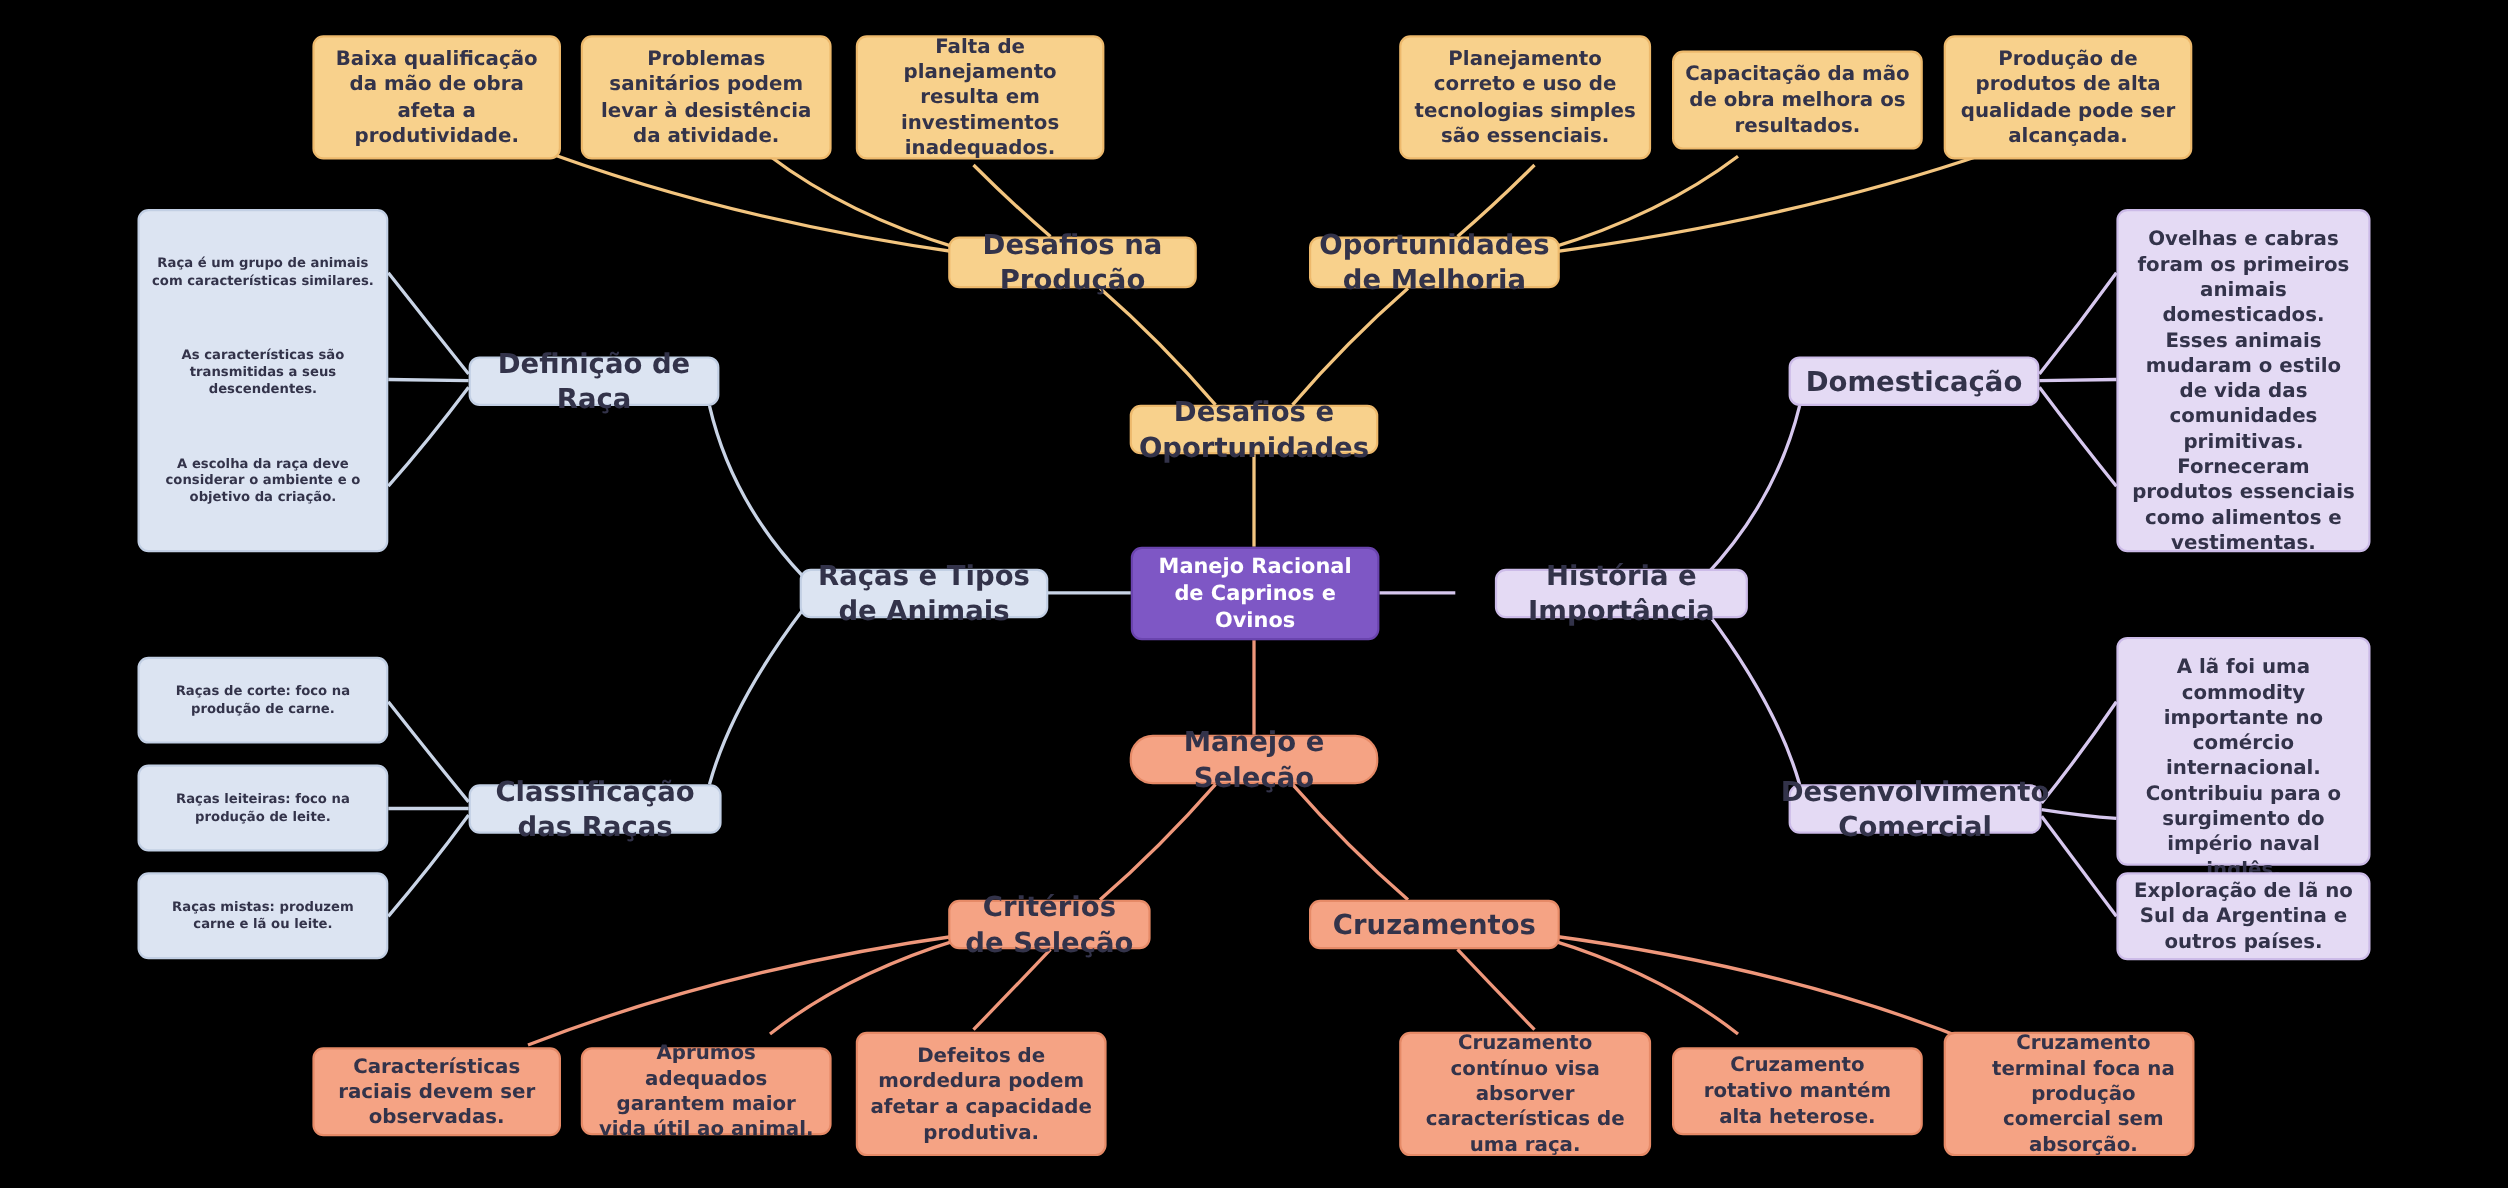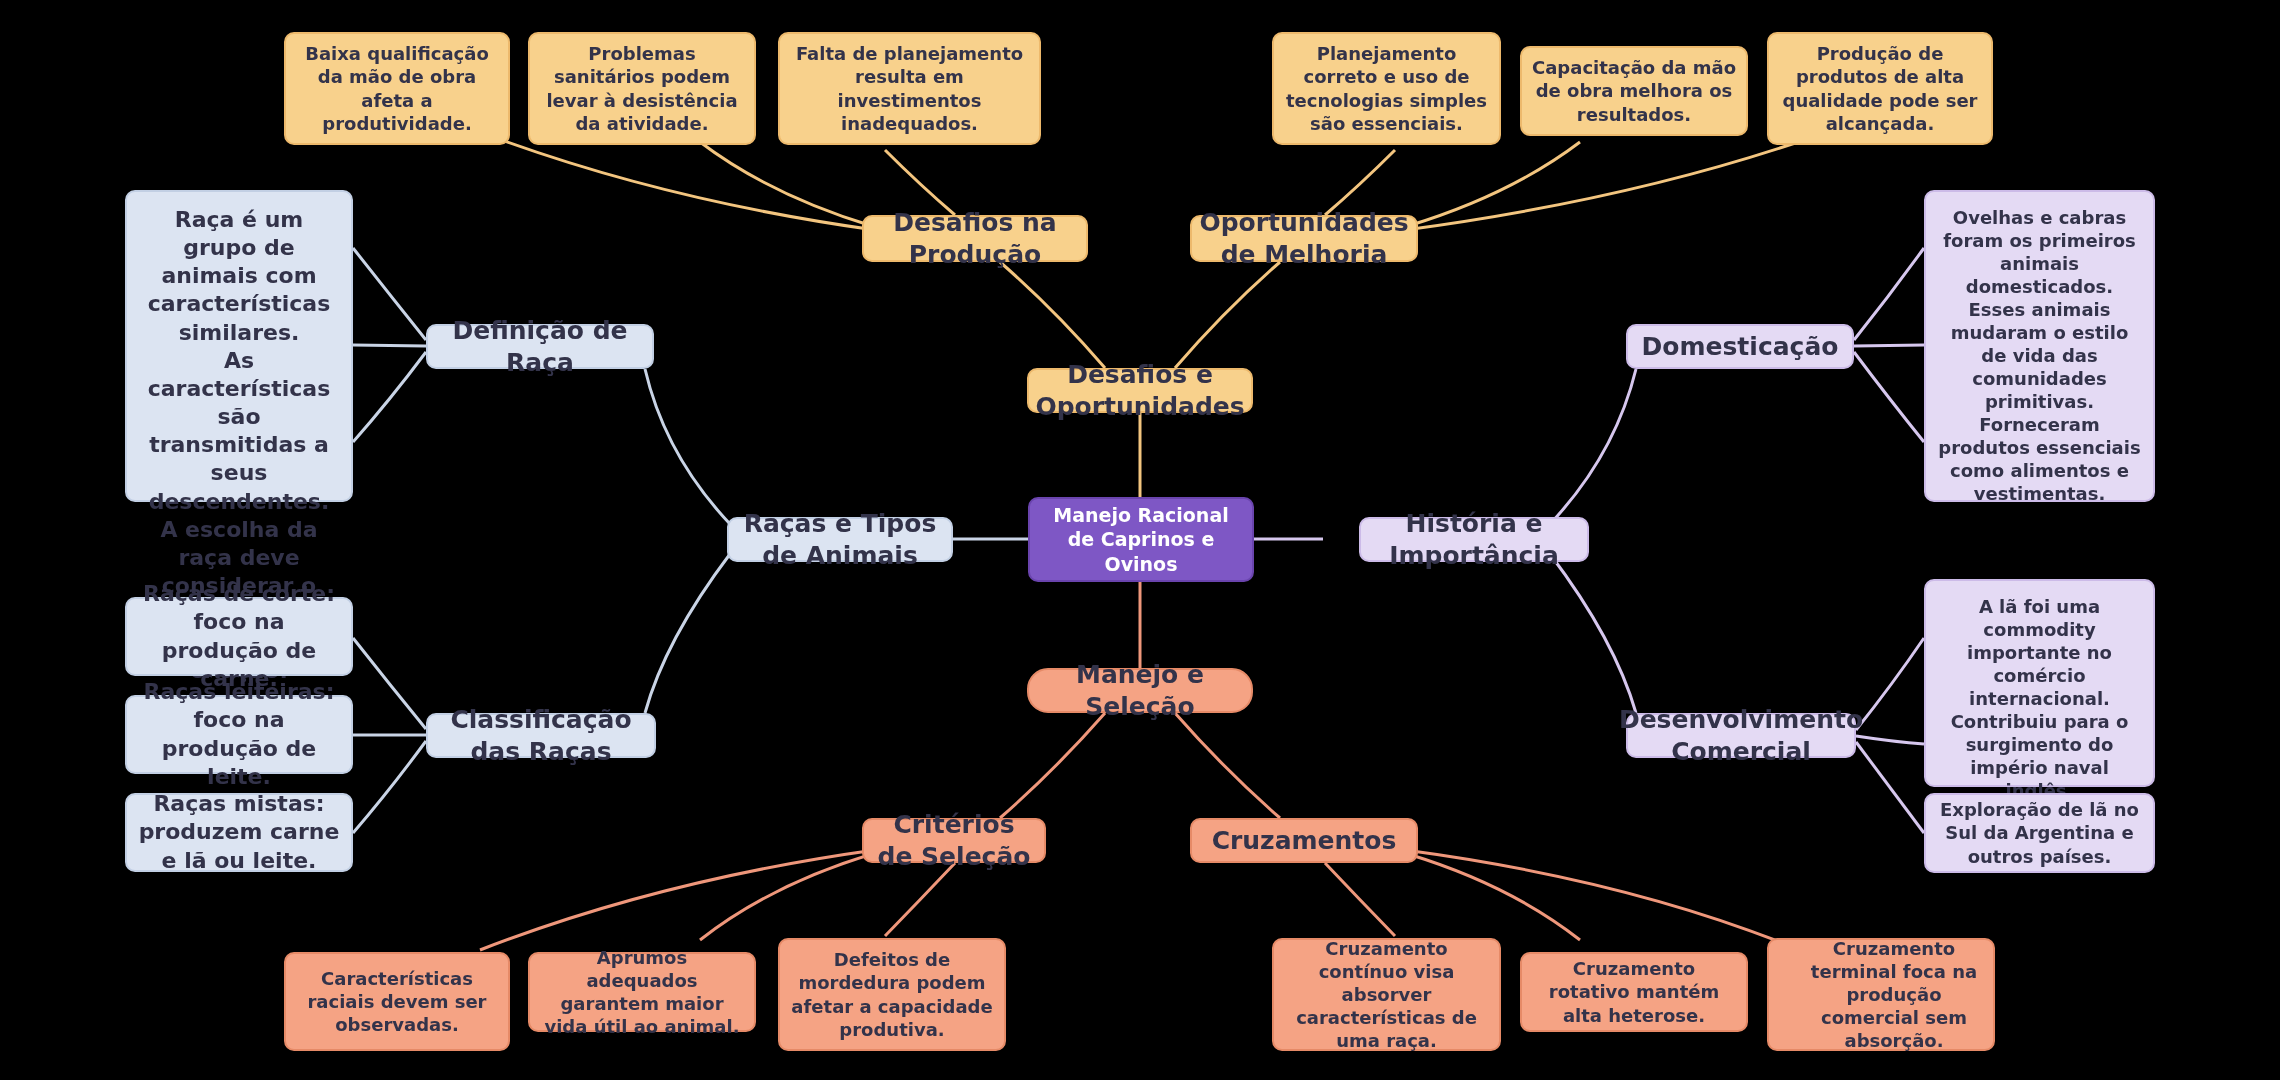--- a/index.html
+++ b/index.html
@@ -53,21 +53,21 @@
     font-size: 19px;
   }
   .orange {
     background: #f8d18c;
     border-color: #edb96c;
     font-size: 18px;
   }
   .blue {
     background: #dce4f2;
     border-color: #c2cfe4;
-    font-size: 22px;
+    font-size: 12px;
   }
   .lavender {
     background: #e4daf4;
     border-color: #ccbbe8;
     font-size: 18px;
   }
   .salmon {
     background: #f5a384;
     border-color: #e68a67;
     font-size: 18px;
@@ -122,21 +122,21 @@
     <path d="M1325,863 Q1360,900 1395,936" stroke="#ef977b" stroke-width="3" fill="none"></path>
   </svg>
 
   <div class="node center-node" style="left:1028px; top:497px; width:226px; height:85px;">Manejo Racional de Caprinos e Ovinos</div>
 
   <div class="node orange topic" style="left:1027px; top:368px; width:226px; height:45px;">Desafios e Oportunidades</div>
   <div class="node orange topic" style="left:862px; top:215px; width:226px; height:47px;">Desafios na Produção</div>
   <div class="node orange topic" style="left:1190px; top:215px; width:228px; height:47px;">Oportunidades de Melhoria</div>
   <div class="node orange" style="left:284px; top:32px; width:226px; height:113px;">Baixa qualificação da mão de obra afeta a produtividade.</div>
   <div class="node orange" style="left:528px; top:32px; width:228px; height:113px;">Problemas sanitários podem levar à desistência da atividade.</div>
-  <div class="node orange" style="left:778px; top:32px; width:263px; height:113px;">Falta de planejamento resulta em investimentos inadequados.</div>
+  <div class="node orange" style="left:778px; top:32px; width:226px; height:113px;">Falta de planejamento resulta em investimentos inadequados.</div>
   <div class="node orange" style="left:1272px; top:32px; width:229px; height:113px;">Planejamento correto e uso de tecnologias simples são essenciais.</div>
   <div class="node orange" style="left:1520px; top:46px; width:228px; height:90px;">Capacitação da mão de obra melhora os resultados.</div>
   <div class="node orange" style="left:1767px; top:32px; width:226px; height:113px;">Produção de produtos de alta qualidade pode ser alcançada.</div>
 
   <div class="node blue topic" style="left:727px; top:517px; width:226px; height:45px;">Raças e Tipos de Animais</div>
   <div class="node blue topic" style="left:426px; top:324px; width:228px; height:45px;">Definição de Raça</div>
   <div class="node blue multi" style="left:125px; top:190px; width:228px; height:312px;">
     <p>Raça é um grupo de animais com características similares.</p>
     <p>As características são transmitidas a seus descendentes.</p>
     <p>A escolha da raça deve considerar o ambiente e o objetivo da criação.</p>
@@ -156,20 +156,20 @@
   <div class="node lavender topic" style="left:1626px; top:713px; width:230px; height:45px;">Desenvolvimento Comercial</div>
   <div class="node lavender multi" style="left:1924px; top:579px; width:231px; height:208px;">
     <p>A lã foi uma commodity importante no comércio internacional.</p>
     <p>Contribuiu para o surgimento do império naval inglês.</p>
   </div>
   <div class="node lavender" style="left:1924px; top:793px; width:231px; height:80px;">Exploração de lã no Sul da Argentina e outros países.</div>
 
   <div class="node salmon topic" style="left:1027px; top:668px; width:226px; height:45px;border-radius:21px;">Manejo e Seleção</div>
   <div class="node salmon topic" style="left:862px; top:818px; width:184px; height:45px;">Critérios de Seleção</div>
   <div class="node salmon topic" style="left:1190px; top:818px; width:228px; height:45px;">Cruzamentos</div>
-  <div class="node salmon" style="left:284px; top:952px; width:226px; height:99px;">Características raciais devem ser observadas.</div>
+  <div class="node salmon" style="left:284px; top:952px; width:226px; height:81px;">Características raciais devem ser observadas.</div>
   <div class="node salmon" style="left:528px; top:952px; width:228px; height:80px;">Aprumos adequados garantem maior vida útil ao animal.</div>
   <div class="node salmon" style="left:778px; top:938px; width:228px; height:113px;">Defeitos de mordedura podem afetar a capacidade produtiva.</div>
   <div class="node salmon" style="left:1272px; top:938px; width:229px; height:113px;">Cruzamento contínuo visa absorver características de uma raça.</div>
   <div class="node salmon" style="left:1520px; top:952px; width:228px; height:80px;">Cruzamento rotativo mantém alta heterose.</div>
   <div class="node salmon" style="left:1767px; top:938px; width:228px; height:113px;padding-left:36px;">Cruzamento terminal foca na produção comercial sem absorção.</div>
 
 </div>
 
 </body></html>

